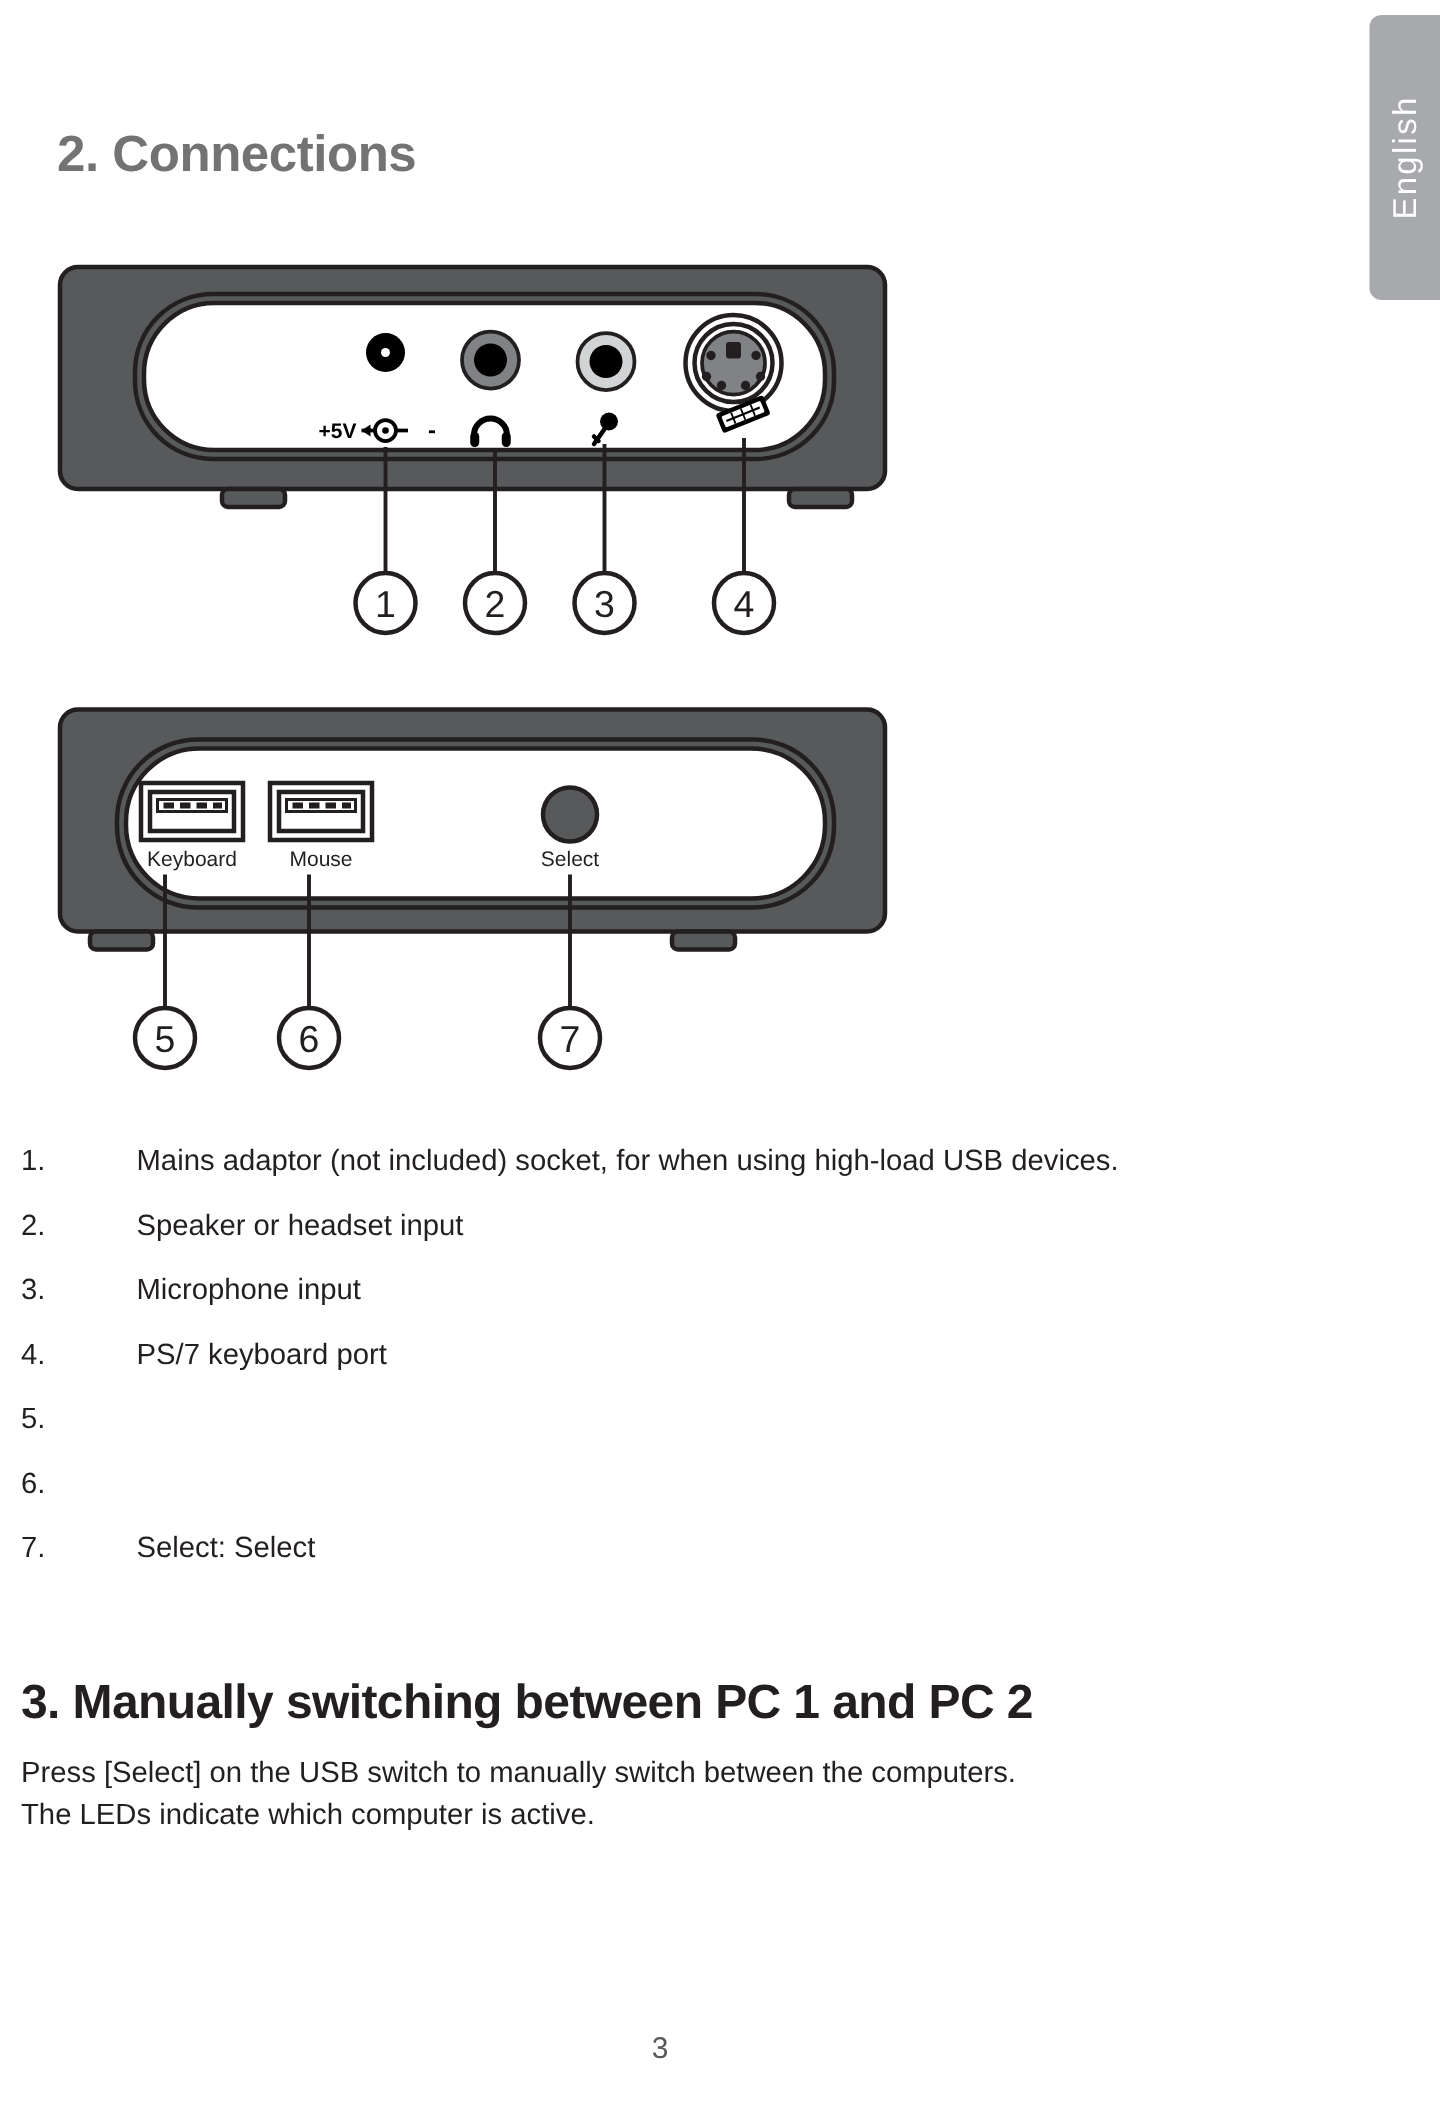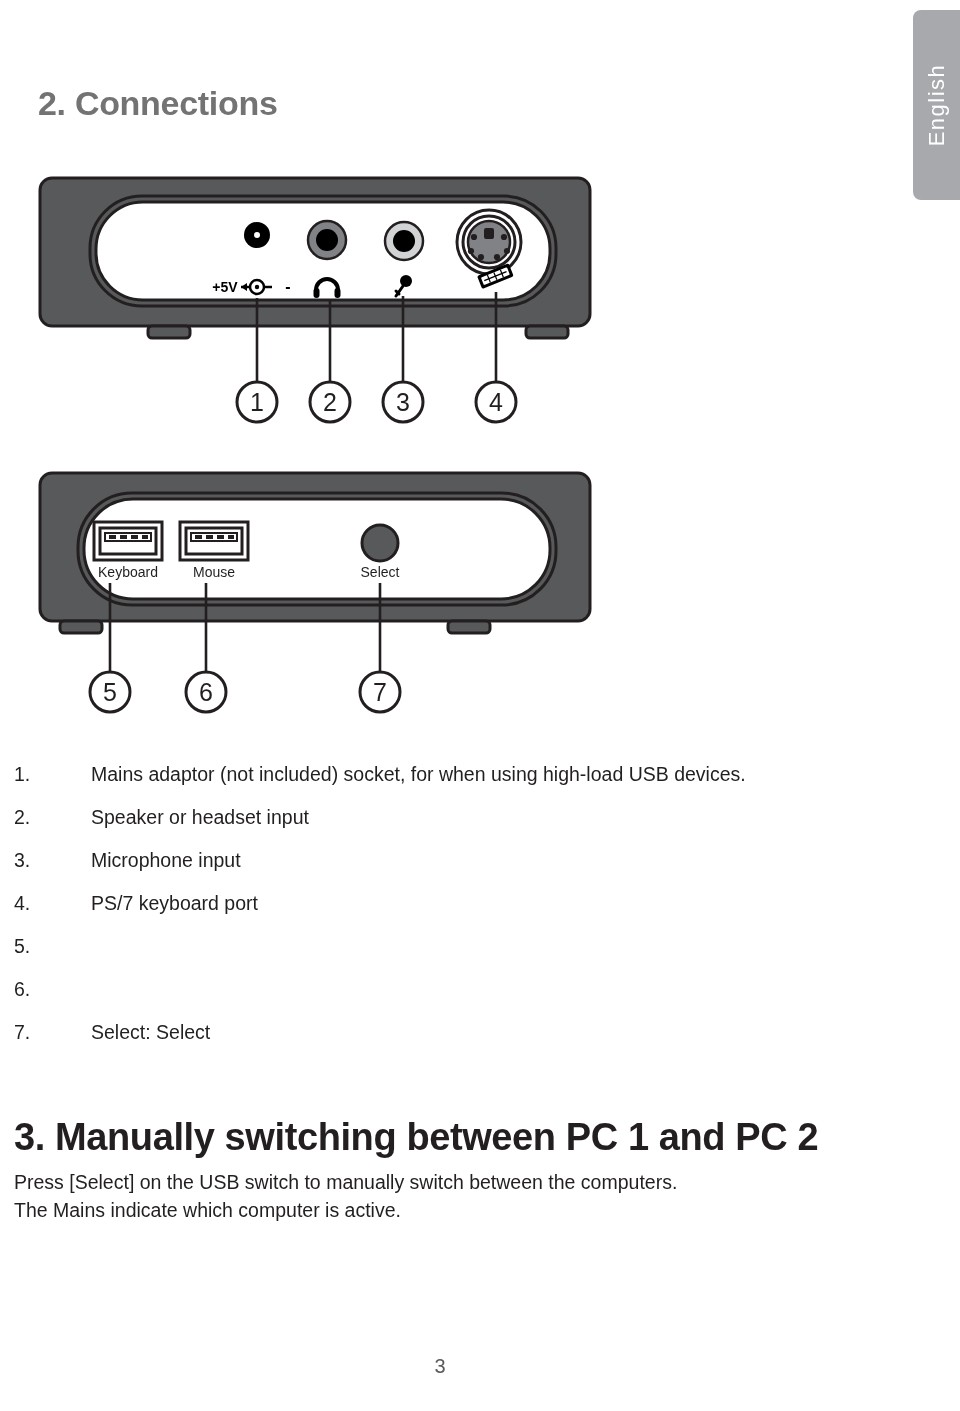--- a/index.html
+++ b/index.html
@@ -50,21 +50,21 @@
     font-size: 34px;
     font-weight: bold;
     letter-spacing: -0.3px;
     color: #737373;
     white-space: nowrap;
   }
   .h2 {
     position: absolute;
     left: 14px;
     top: 1116px;
-    font-size: 38px;
+    font-size: 32px;
     font-weight: bold;
     letter-spacing: -0.4px;
     color: #231f20;
     white-space: nowrap;
   }
 
   
   .body-line {
     position: absolute;
     left: 14px;
@@ -293,15 +293,15 @@
     <span class="n">6.</span>
   </div>
   <div class="num-item">
     <span class="n">7.</span>
     <span class="t">Select: Select</span>
   </div>
 </div>
 
 <div class="h2">3. Manually switching between PC 1 and PC 2</div>
 <div class="body-line l1">Press [Select] on the USB switch to manually switch between the computers.</div>
-<div class="body-line l2">The Mains indicate which computer is active.</div>
+<div class="body-line l2">The LEDs indicate which computer is active.</div>
 
 <div class="page-num">3</div>
 
 </body></html>

